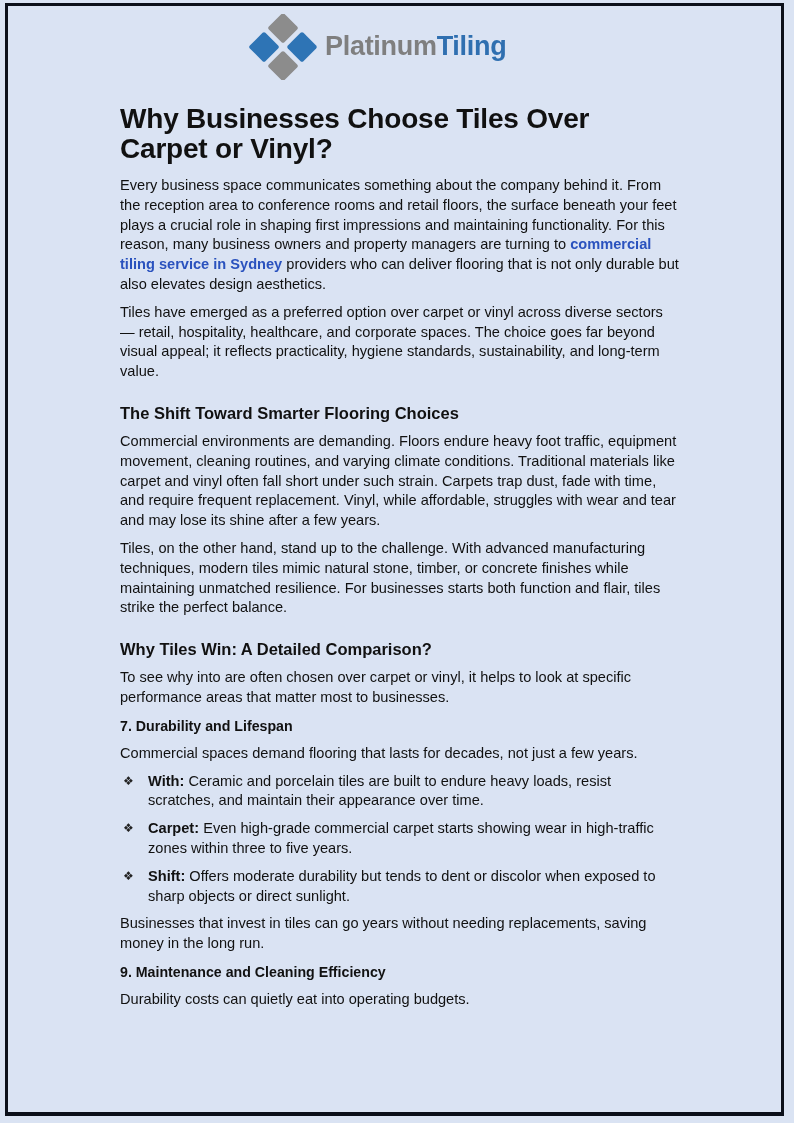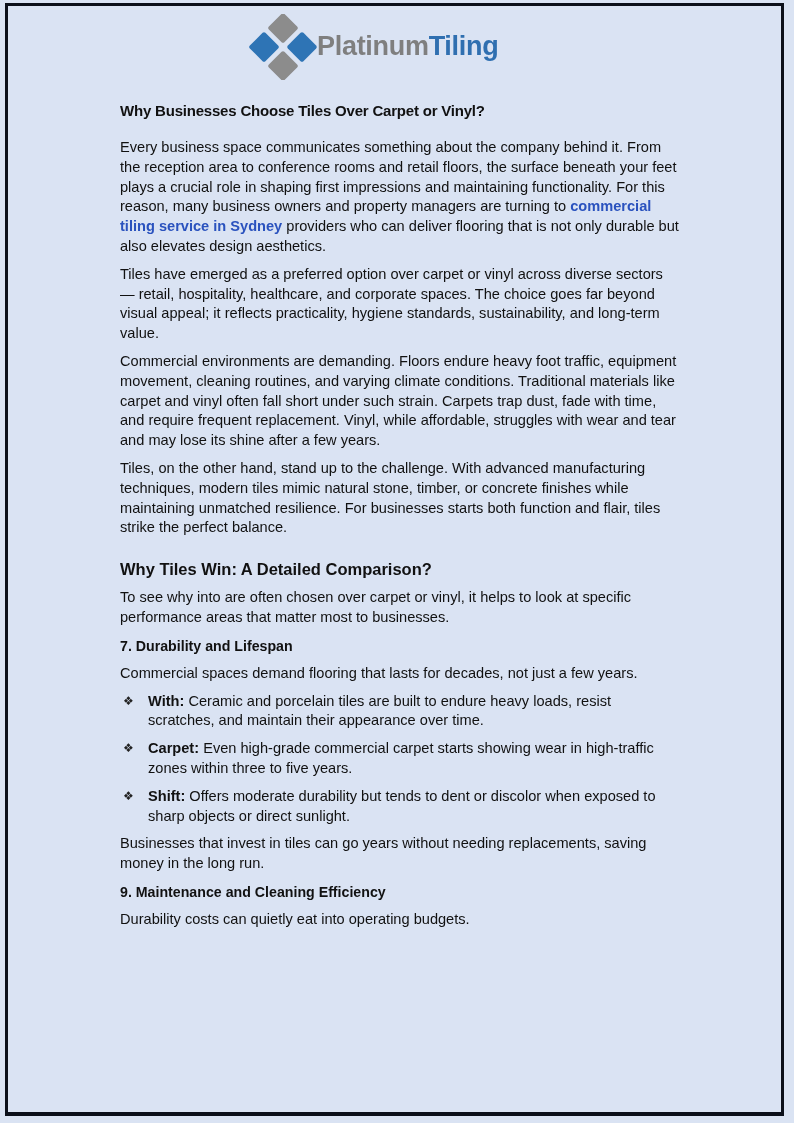--- a/index.html
+++ b/index.html
@@ -20,40 +20,40 @@
     box-sizing: border-box;
   }
   .logo {
     position: absolute;
     left: 248px; top: 14px;
     width: 280px; height: 66px;
   }
   .logo svg { position: absolute; left: 0; top: 0; }
   .logo-text {
     position: absolute;
-    left: 69px; top: 17px;
+    left: 77px; top: 17px;
     font-size: 27px;
     font-weight: bold;
     letter-spacing: -0.3px;
     white-space: nowrap;
   }
   .logo-text .w1 { color: #7f7f7f; }
   .logo-text .w2 { color: #2f6fb0; }
 
   .content {
     position: absolute;
     left: 120px; top: 96px;
     width: 560px;
     font-size: 14.6px;
     line-height: 19.8px;
   }
   h1 {
-    font-size: 15px;
+    font-size: 28px;
     font-weight: bold;
-    margin: 0 0 12px 0;
+    margin: 8px 0 12px 0;
     line-height: 30px;
     letter-spacing: -0.2px;
   }
   h2 {
     font-size: 16.5px;
     font-weight: bold;
     margin: 20px 0 8px 0;
     line-height: 22px;
   }
   h3 {
@@ -93,20 +93,21 @@
   <div class="logo-text"><span class="w1">Platinum</span><span class="w2">Tiling</span></div>
 </div>
 
 <div class="content">
   <h1>Why Businesses Choose Tiles Over Carpet or Vinyl?</h1>
 
   <p><span>Every business space communicates something about the company behind it. From the reception area to conference rooms and retail floors, the surface beneath your feet plays a crucial role in shaping first impressions and maintaining functionality. For this reason, many business owners and property managers are turning to </span><a class="link">commercial tiling service in Sydney</a><span> providers who can deliver flooring that is not only durable but also elevates design aesthetics.</span></p>
 
   <p>Tiles have emerged as a preferred option over carpet or vinyl across diverse sectors — retail, hospitality, healthcare, and corporate spaces. The choice goes far beyond visual appeal; it reflects practicality, hygiene standards, sustainability, and long-term value.</p>
 
+  <h2>The Shift Toward Smarter Flooring Choices</h2>
   <p>Commercial environments are demanding. Floors endure heavy foot traffic, equipment movement, cleaning routines, and varying climate conditions. Traditional materials like carpet and vinyl often fall short under such strain. Carpets trap dust, fade with time, and require frequent replacement. Vinyl, while affordable, struggles with wear and tear and may lose its shine after a few years.</p>
   <p>Tiles, on the other hand, stand up to the challenge. With advanced manufacturing techniques, modern tiles mimic natural stone, timber, or concrete finishes while maintaining unmatched resilience. For businesses starts both function and flair, tiles strike the perfect balance.</p>
 
   <h2>Why Tiles Win: A Detailed Comparison?</h2>
   <p>To see why into are often chosen over carpet or vinyl, it helps to look at specific performance areas that matter most to businesses.</p>
 
   <h3>7. Durability and Lifespan</h3>
   <p>Commercial spaces demand flooring that lasts for decades, not just a few years.</p>
 
   <ul class="bullets">

